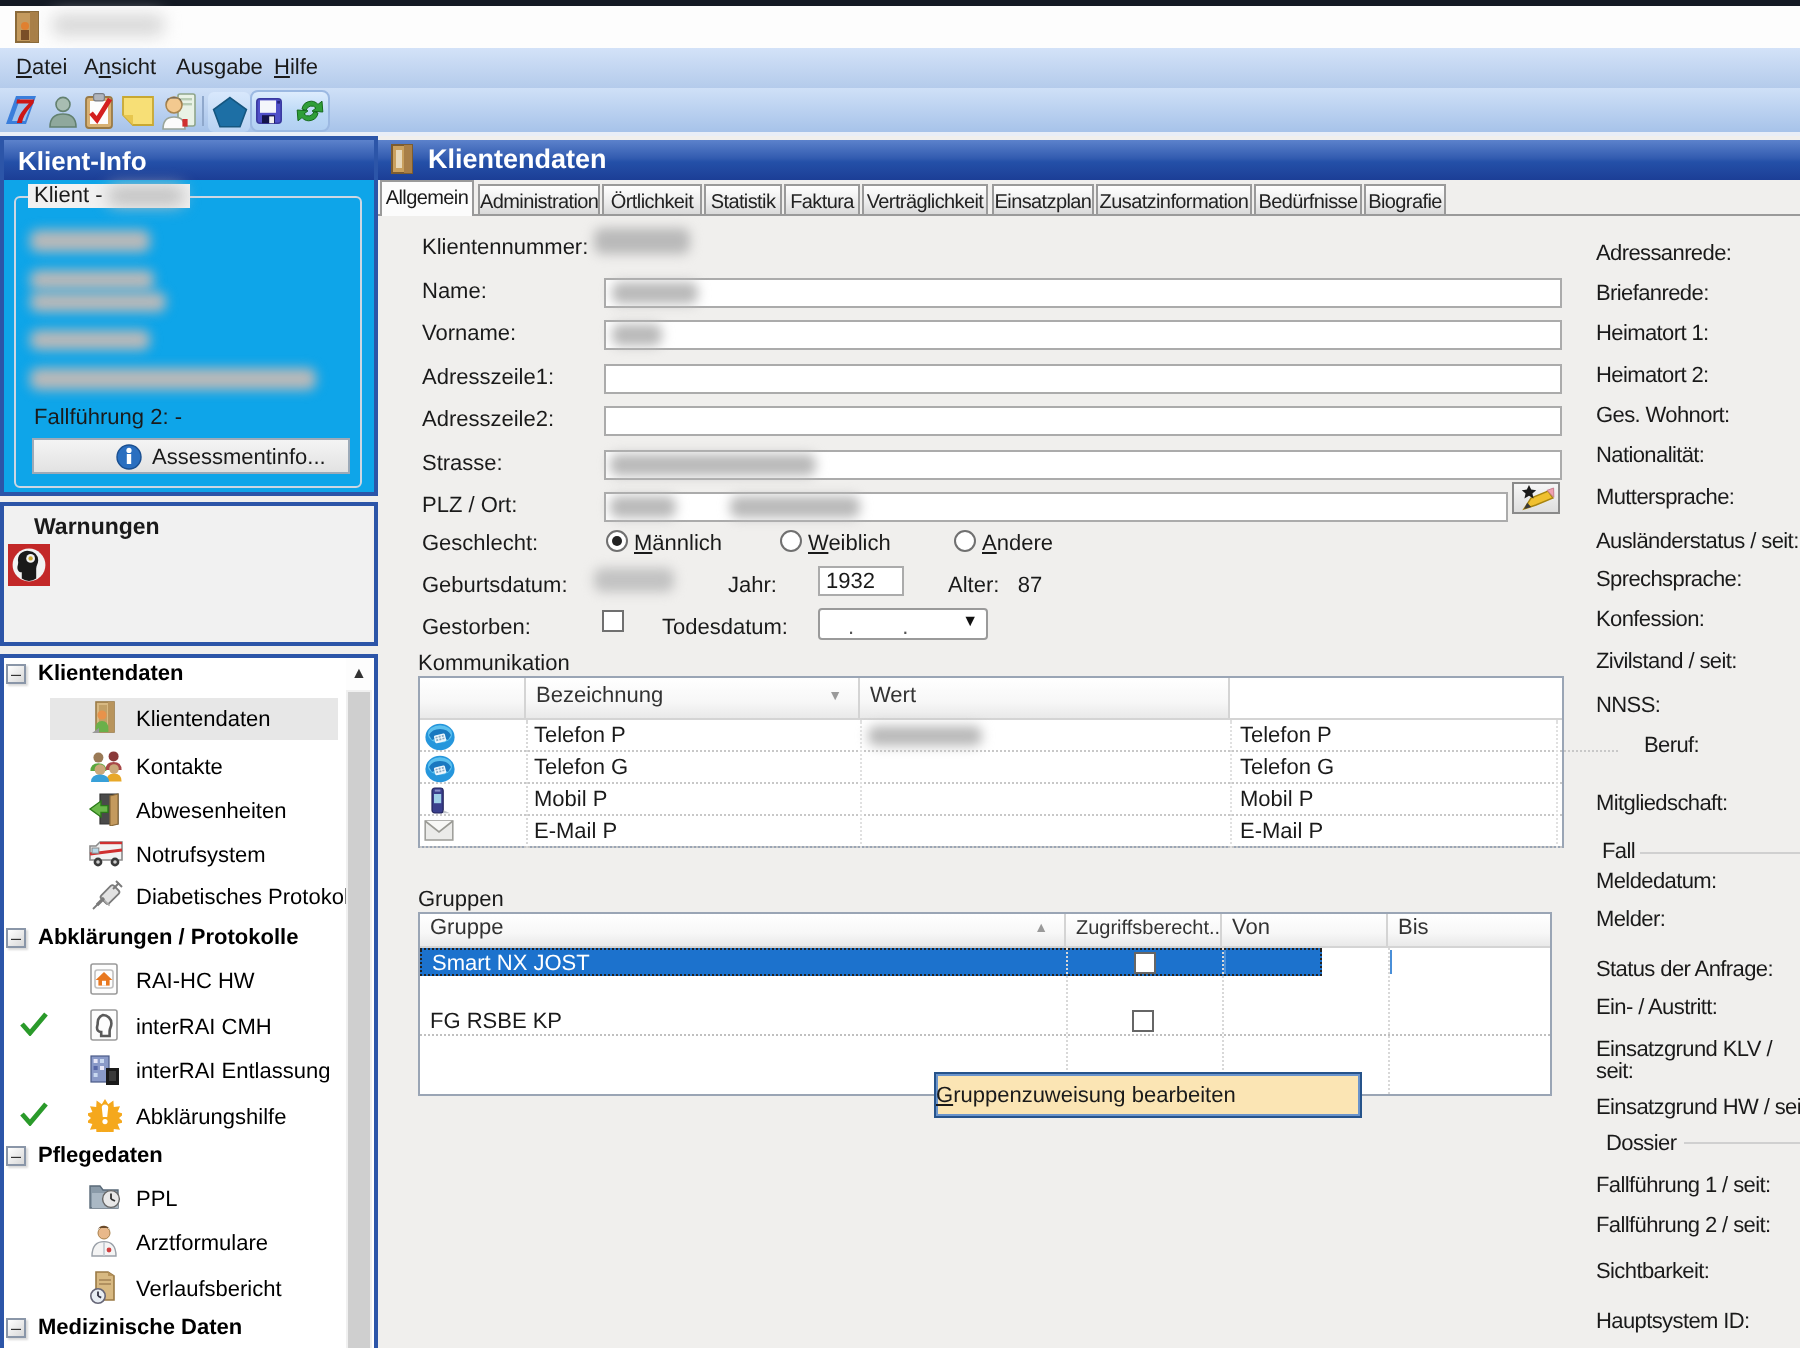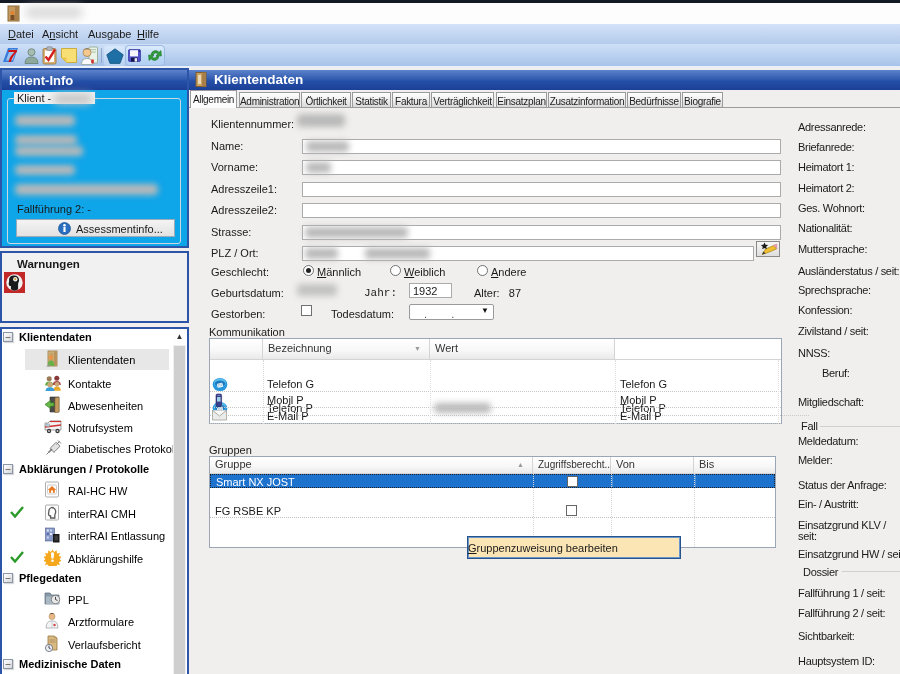--- a/index.html
+++ b/index.html
@@ -322,21 +322,21 @@
 
   <div class="abs" style="left:303px;top:265px;width:11px;height:11px;border-radius:50%;background:#fff;border:1px solid #707070;"></div>
   <div class="abs" style="left:306px;top:268px;width:5px;height:5px;border-radius:50%;background:#222;"></div>
   <div class="glabel" style="left:317px;top:266px;"><u>M</u>ännlich</div>
   <div class="abs" style="left:390px;top:265px;width:11px;height:11px;border-radius:50%;background:#fff;border:1px solid #707070;"></div>
   <div class="glabel" style="left:404px;top:266px;"><u>W</u>eiblich</div>
   <div class="abs" style="left:477px;top:265px;width:11px;height:11px;border-radius:50%;background:#fff;border:1px solid #707070;"></div>
   <div class="glabel" style="left:491px;top:266px;"><u>A</u>ndere</div>
 
   <div class="abs blur" style="left:297px;top:284px;width:40px;height:12px;background:#c2c2c2;"></div>
-  <div class="glabel" style="left:364px;top:287px;font-family:Liberation Mono, monospace;">Jahr:</div>
+  <div class="glabel" style="left:364px;top:287px;">Jahr:</div>
   <div class="input" style="left:409px;top:283px;width:43px;padding:1px 0 0 3px;">1932</div>
   <div class="glabel" style="left:474px;top:287px;">Alter:&nbsp;&nbsp;&nbsp;87</div>
 
   <div class="abs" style="left:301px;top:305px;width:11px;height:11px;background:#fff;border:1px solid #707070;"></div>
   <div class="glabel" style="left:331px;top:308px;">Todesdatum:</div>
   <div class="abs" style="left:409px;top:304px;width:85px;height:16px;background:#fff;border:1px solid #9a9a9a;border-radius:2px;">
     <span style="position:absolute;left:14px;top:3px;color:#555;letter-spacing:6px;">.&nbsp;&nbsp;.</span>
     <span style="position:absolute;right:4px;top:1px;font-size:8px;color:#111;">▼</span>
   </div>
 
@@ -347,21 +347,21 @@
       <div class="theadcell" style="left:53px;width:167px;">
           <div class="theadtext">Bezeichnung</div>
           <span style="position:absolute;right:8px;top:6px;font-size:7px;color:#9a9a9a;">▼</span>
         </div>
       <div class="theadcell" style="left:220px;width:185px;">
           <div class="theadtext">Wert</div>
         </div>
       <div style="position:absolute;left:0;top:20px;width:100%;height:1px;background:#d4d4d4;"></div>
     </div>
     <div id="kommrows">
-        <div style="position:absolute;left:0;top:21px;width:599px;height:16px;border-bottom:1px dotted #c8c8c8;margin-top:40px;">
+        <div style="position:absolute;left:0;top:21px;width:599px;height:16px;border-bottom:1px dotted #c8c8c8;">
           <span style="position:absolute;left:2px;top:1px;"><svg width="16" height="15" viewBox="0 0 16 15">
               <ellipse cx="8" cy="7.5" rx="7.3" ry="6.6" fill="#2596dc"></ellipse>
               <ellipse cx="8" cy="6" rx="6" ry="4.4" fill="#5cc0ee"></ellipse>
               <path d="M2.5 6.5 Q4 3.5 8 3.5 Q12 3.5 13.5 6.5 L12 9 Q8 6.5 4 9 Z" fill="#1a78c0"></path>
               <rect x="5.2" y="6.2" width="5.6" height="4" rx="0.7" fill="#eef6fc" transform="rotate(-14 8 8)"></rect>
               <g transform="rotate(-14 8 8)" fill="#88aac4">
                 <rect x="5.9" y="6.9" width="1" height="0.8"></rect>
                 <rect x="7.5" y="6.9" width="1" height="0.8"></rect>
                 <rect x="9.1" y="6.9" width="1" height="0.8"></rect>
                 <rect x="5.9" y="8.3" width="1" height="0.8"></rect>
@@ -428,21 +428,21 @@
         </div>
       <div class="theadcell" style="left:401px;width:83px;">
           <div style="padding:1px 0 0 5px;color:#333;">Von</div>
         </div>
       <div class="theadcell" style="left:484px;width:81px;border-right:none;">
           <div style="padding:1px 0 0 5px;color:#333;">Bis</div>
         </div>
       <div style="position:absolute;left:0;top:16px;width:100%;height:1px;background:#d4d4d4;"></div>
     </div>
 
-    <div class="abs" style="left:0;top:17px;width:565px;height:14px;background:#1c72cd;border:1px dotted #222;">
+    <div class="abs" style="left:0;top:17px;width:451px;height:14px;background:#1c72cd;border:1px dotted #222;">
       <div style="position:absolute;left:5px;top:1px;color:#fff;">Smart NX JOST</div>
       <div style="position:absolute;left:356px;top:1px;width:11px;height:11px;background:#fff;border:1px solid #666;"></div>
       <div style="position:absolute;left:401px;top:0;width:1px;height:100%;background:#4a8fd8;"></div>
       <div style="position:absolute;left:484px;top:0;width:1px;height:100%;background:#4a8fd8;"></div>
     </div>
     <div class="abs" style="left:0;top:46px;width:565px;height:15px;border-bottom:1px dotted #c0c0c0;">
       <div style="position:absolute;left:5px;top:2px;">FG RSBE KP</div>
       <div style="position:absolute;left:356px;top:2px;width:11px;height:11px;background:#fff;border:1px solid #666;"></div>
     </div>
     <div class="abs" style="left:323px;top:17px;width:1px;height:73px;border-left:1px dotted #d8d8d8;"></div>

